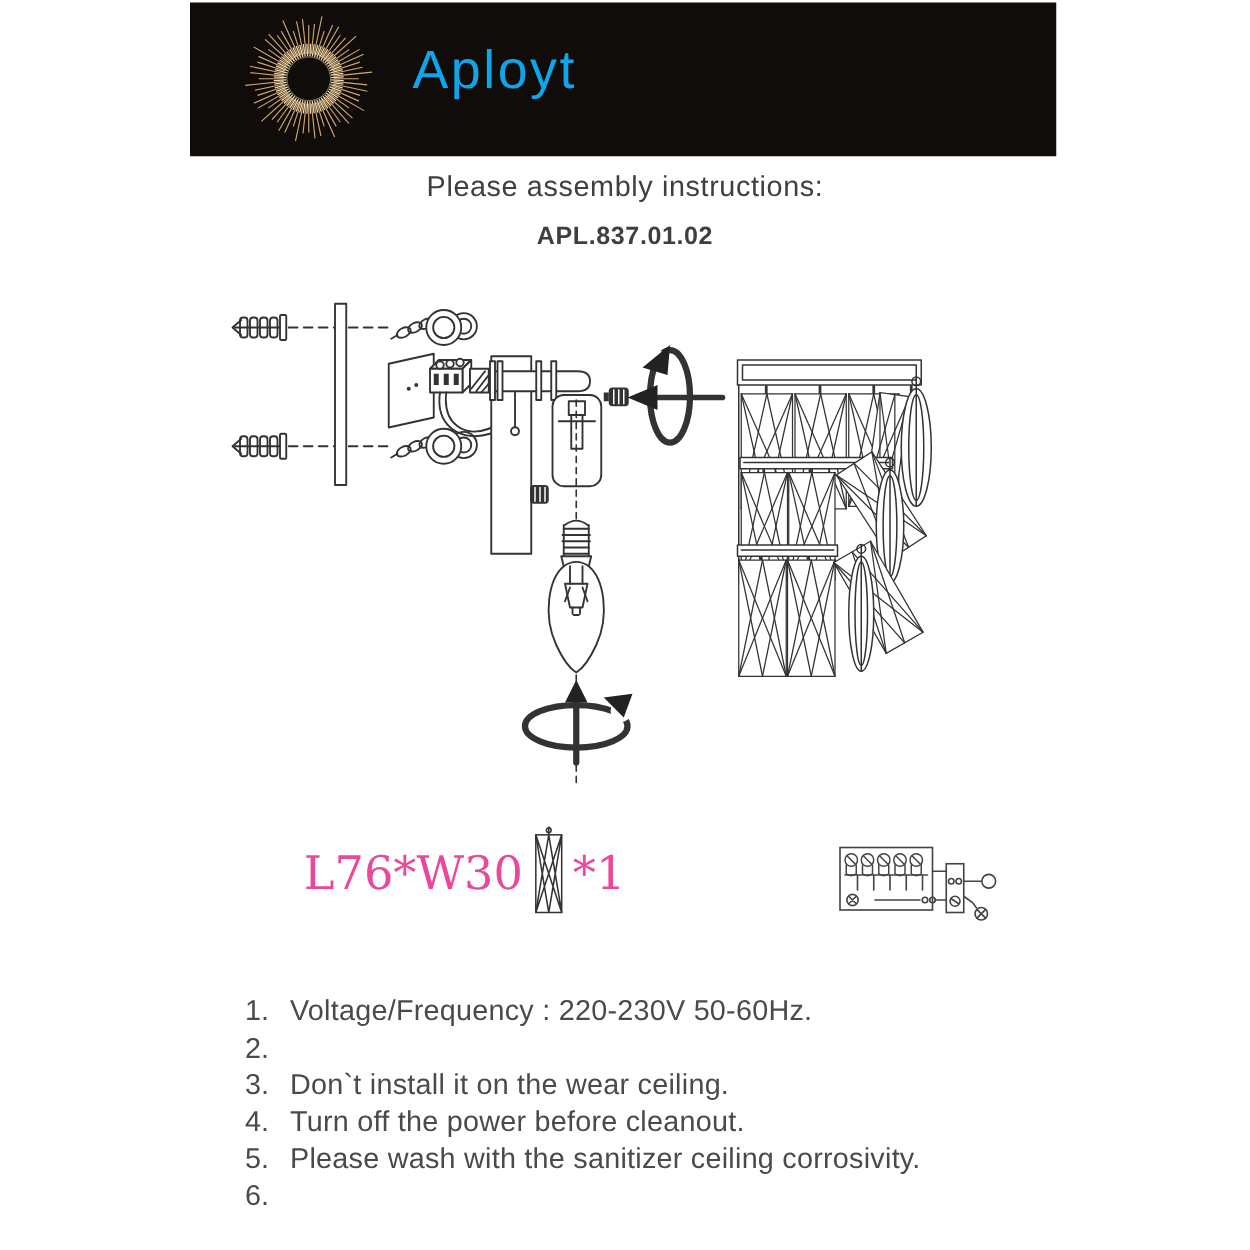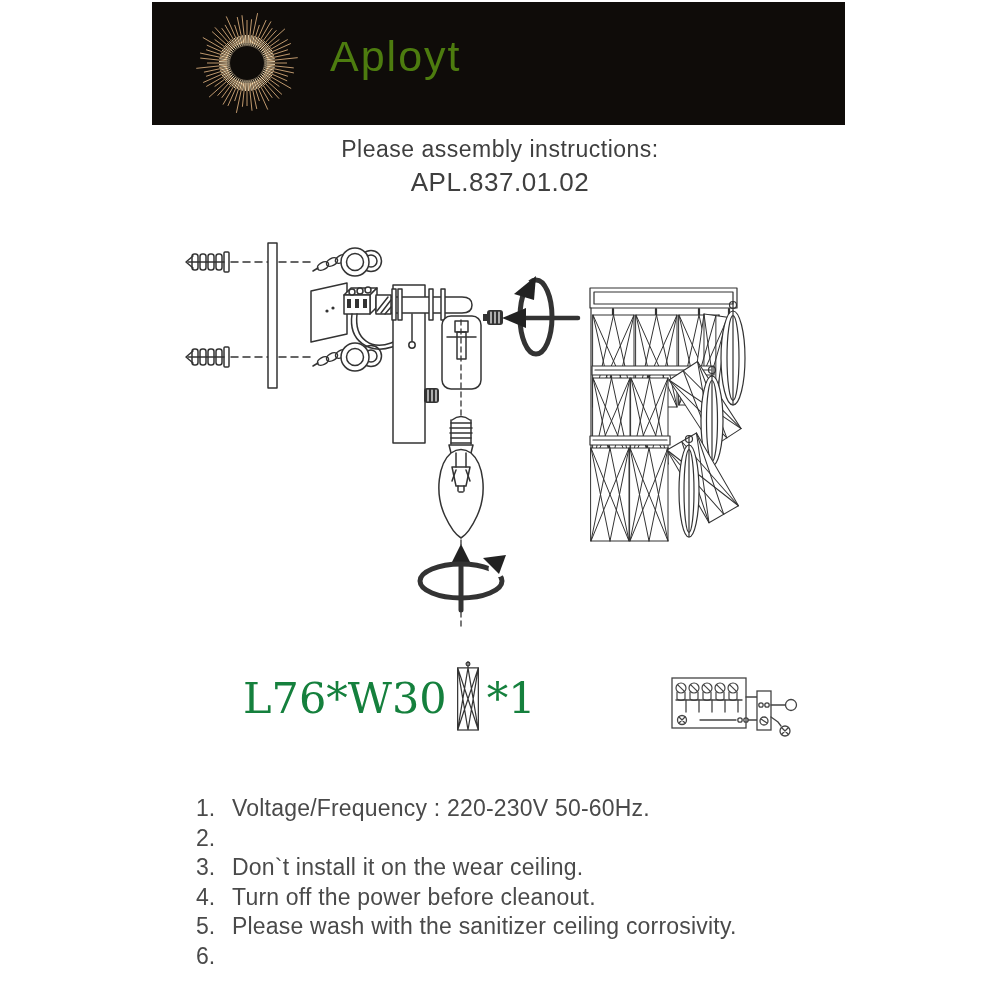--- a/index.html
+++ b/index.html
@@ -1,27 +1,27 @@
 <!DOCTYPE html>
 <html><head>
 <meta charset="utf-8">
 <style>
   html,body{margin:0;padding:0;background:#ffffff;}
   .page{position:relative;width:1000px;height:1000px;background:#ffffff;overflow:hidden;
         font-family:"Liberation Sans",sans-serif;}
   .banner{position:absolute;left:152px;top:2px;width:693px;height:123px;background:#0f0c09;overflow:hidden;}
   .banner svg{position:absolute;left:0;top:0;}
   .brand{position:absolute;left:178px;top:30px;font-size:43px;font-weight:300;letter-spacing:2px;
-         color:#4d7c0f;font-family:"Liberation Sans",sans-serif;}
+         color:#0ea5e9;font-family:"Liberation Sans",sans-serif;}
   .title-block{position:absolute;left:0;top:136px;width:1000px;text-align:center;color:#3f3f3f;}
   .title{font-size:23px;font-weight:500;letter-spacing:.5px;}
-  .model{font-size:26px;font-weight:400;margin-top:4px;letter-spacing:.5px;}
+  .model{font-size:20px;font-weight:700;margin-top:15px;letter-spacing:.5px;}
   #assembly-svg{position:absolute;left:150px;top:230px;width:700px;height:420px;}
   .parts-row{position:absolute;left:243px;top:658px;height:80px;display:flex;align-items:center;
-             font-family:"DejaVu Serif",serif;font-size:43px;color:#15803d;white-space:nowrap;}
+             font-family:"DejaVu Serif",serif;font-size:37px;color:#ec4899;white-space:nowrap;}
   .parts-row .ico{margin:0 3px 0 5px;}
   .parts-row .pcs{margin-left:28px;}
   #terminal-svg{position:absolute;left:655px;top:650px;width:165px;height:105px;}
   .instructions{position:absolute;left:196px;top:795px;width:700px;color:#4a4a4a;}
   .inst-row{display:flex;align-items:baseline;height:29.5px;font-size:23px;}
   .inst-num{width:36px;flex:0 0 36px;}
   .inst-text{letter-spacing:.2px;}
 </style>
 </head>
 <body>

